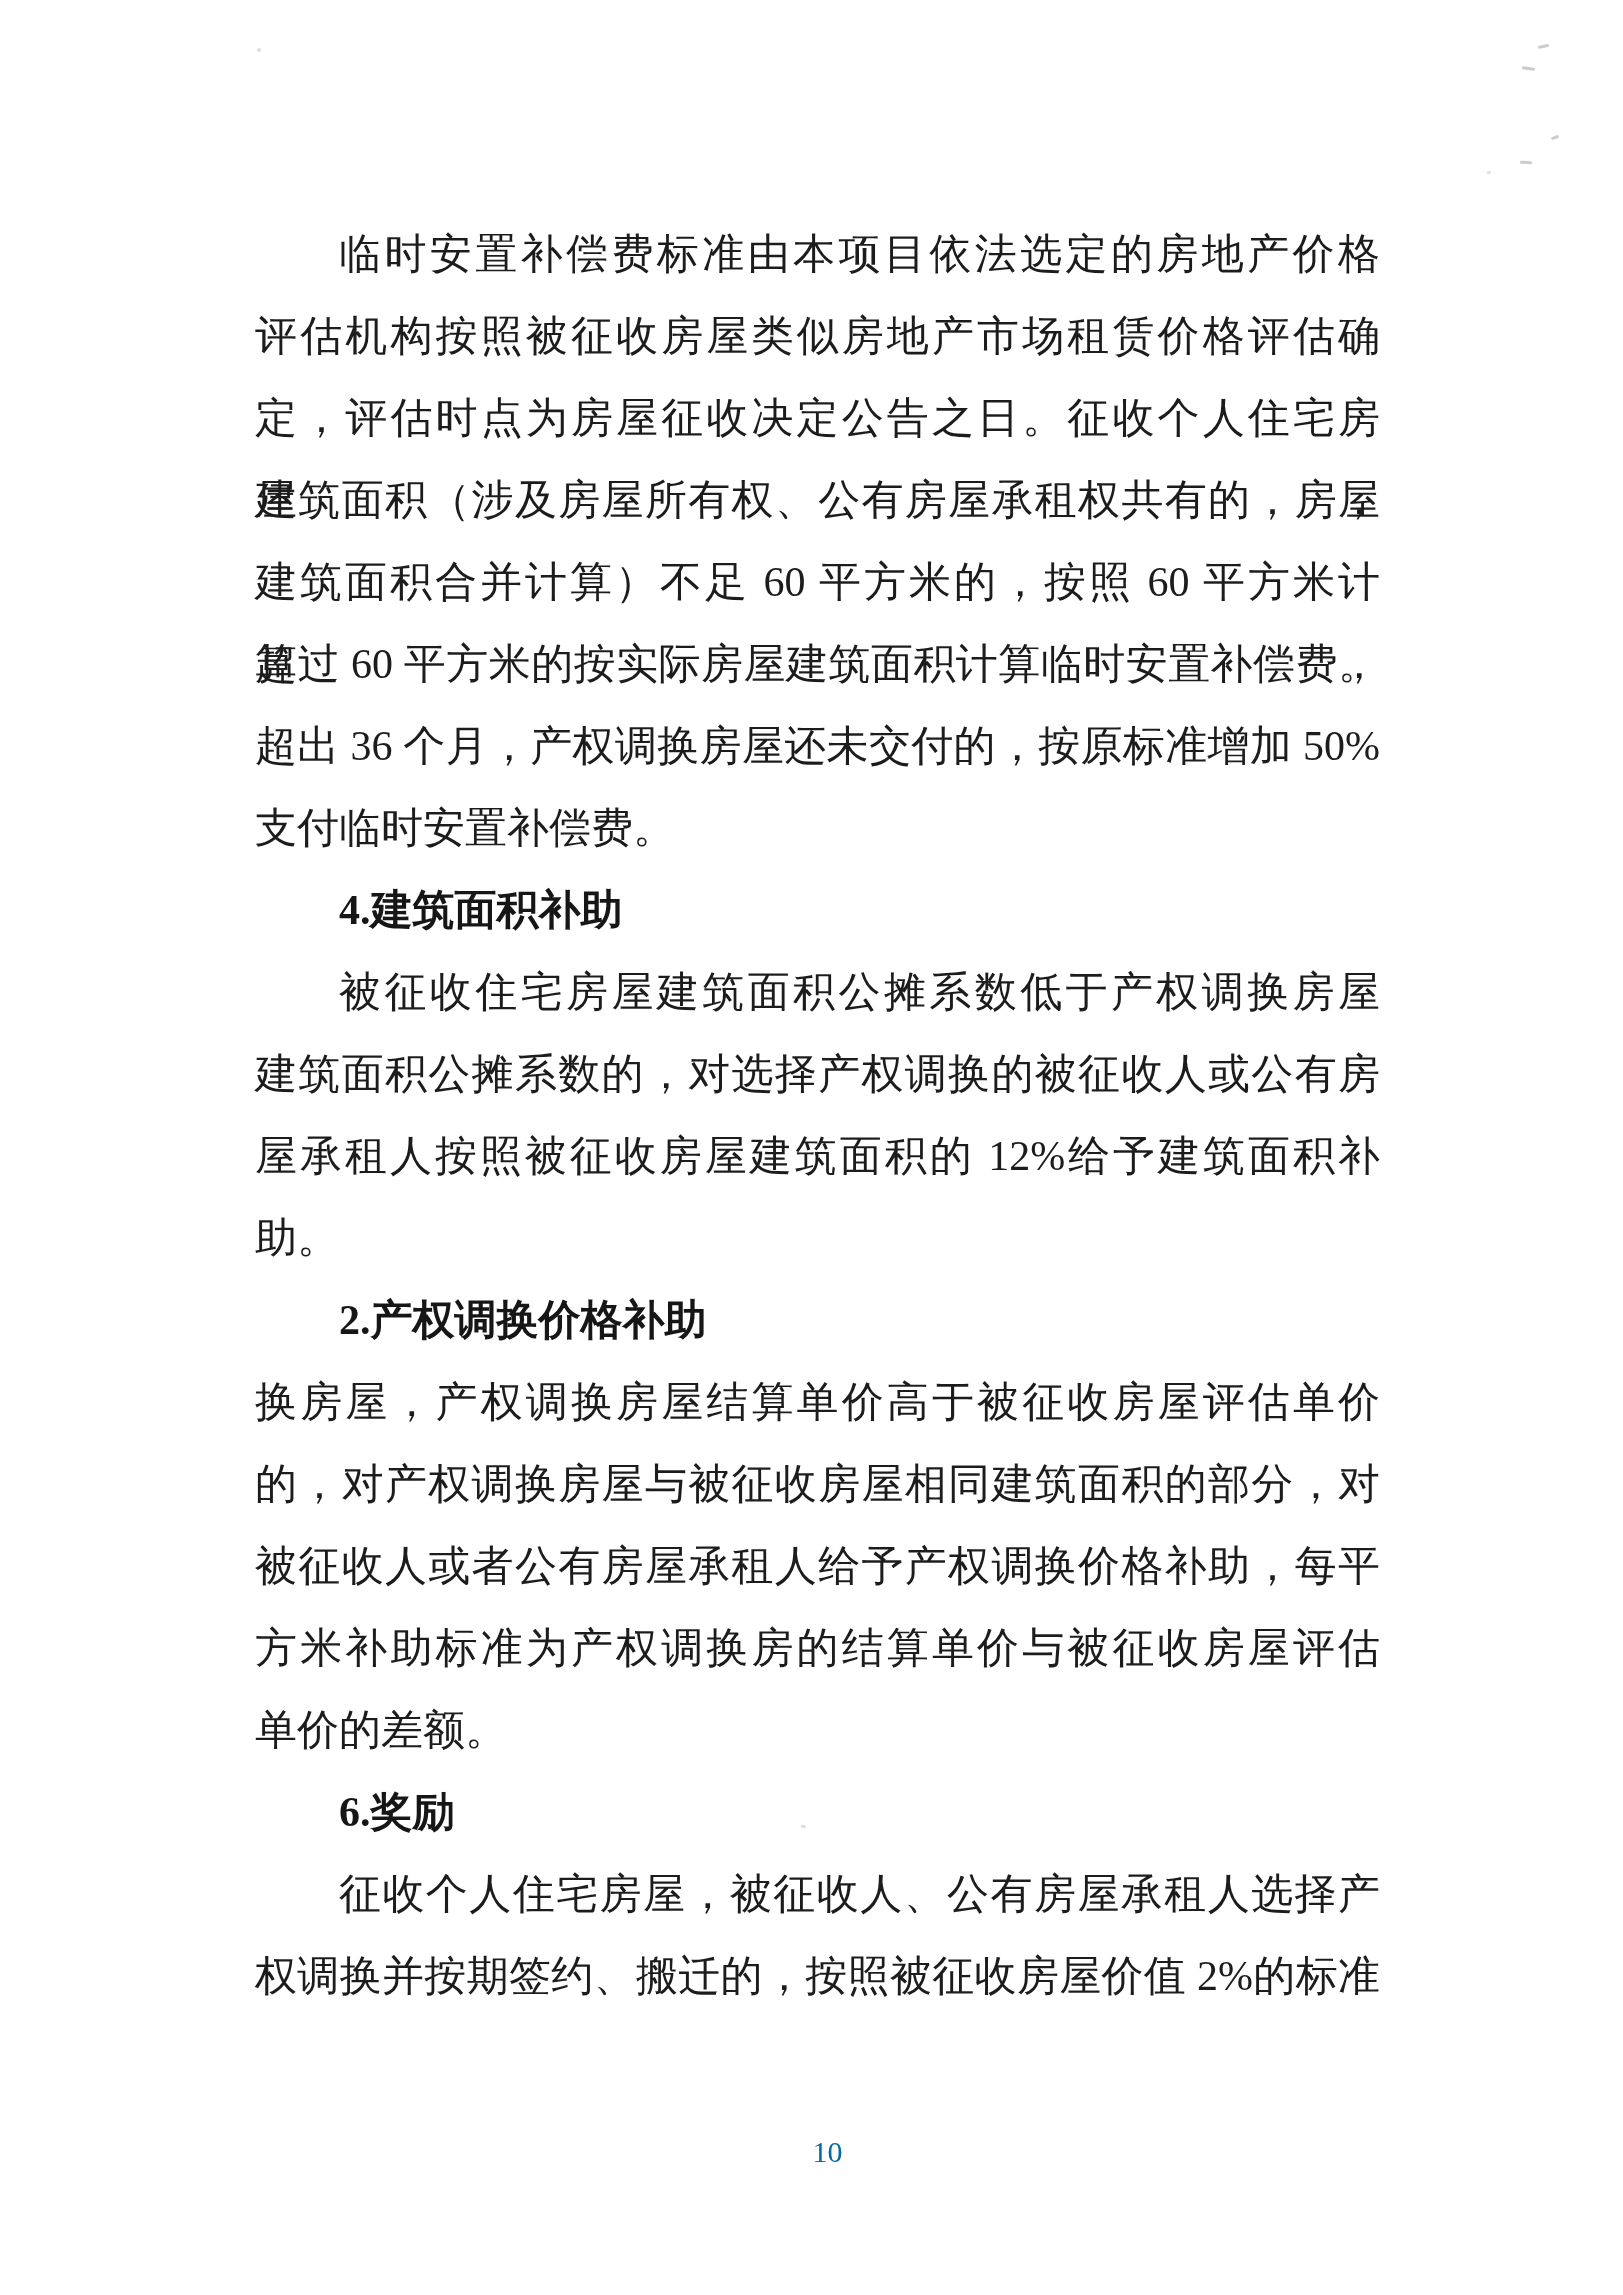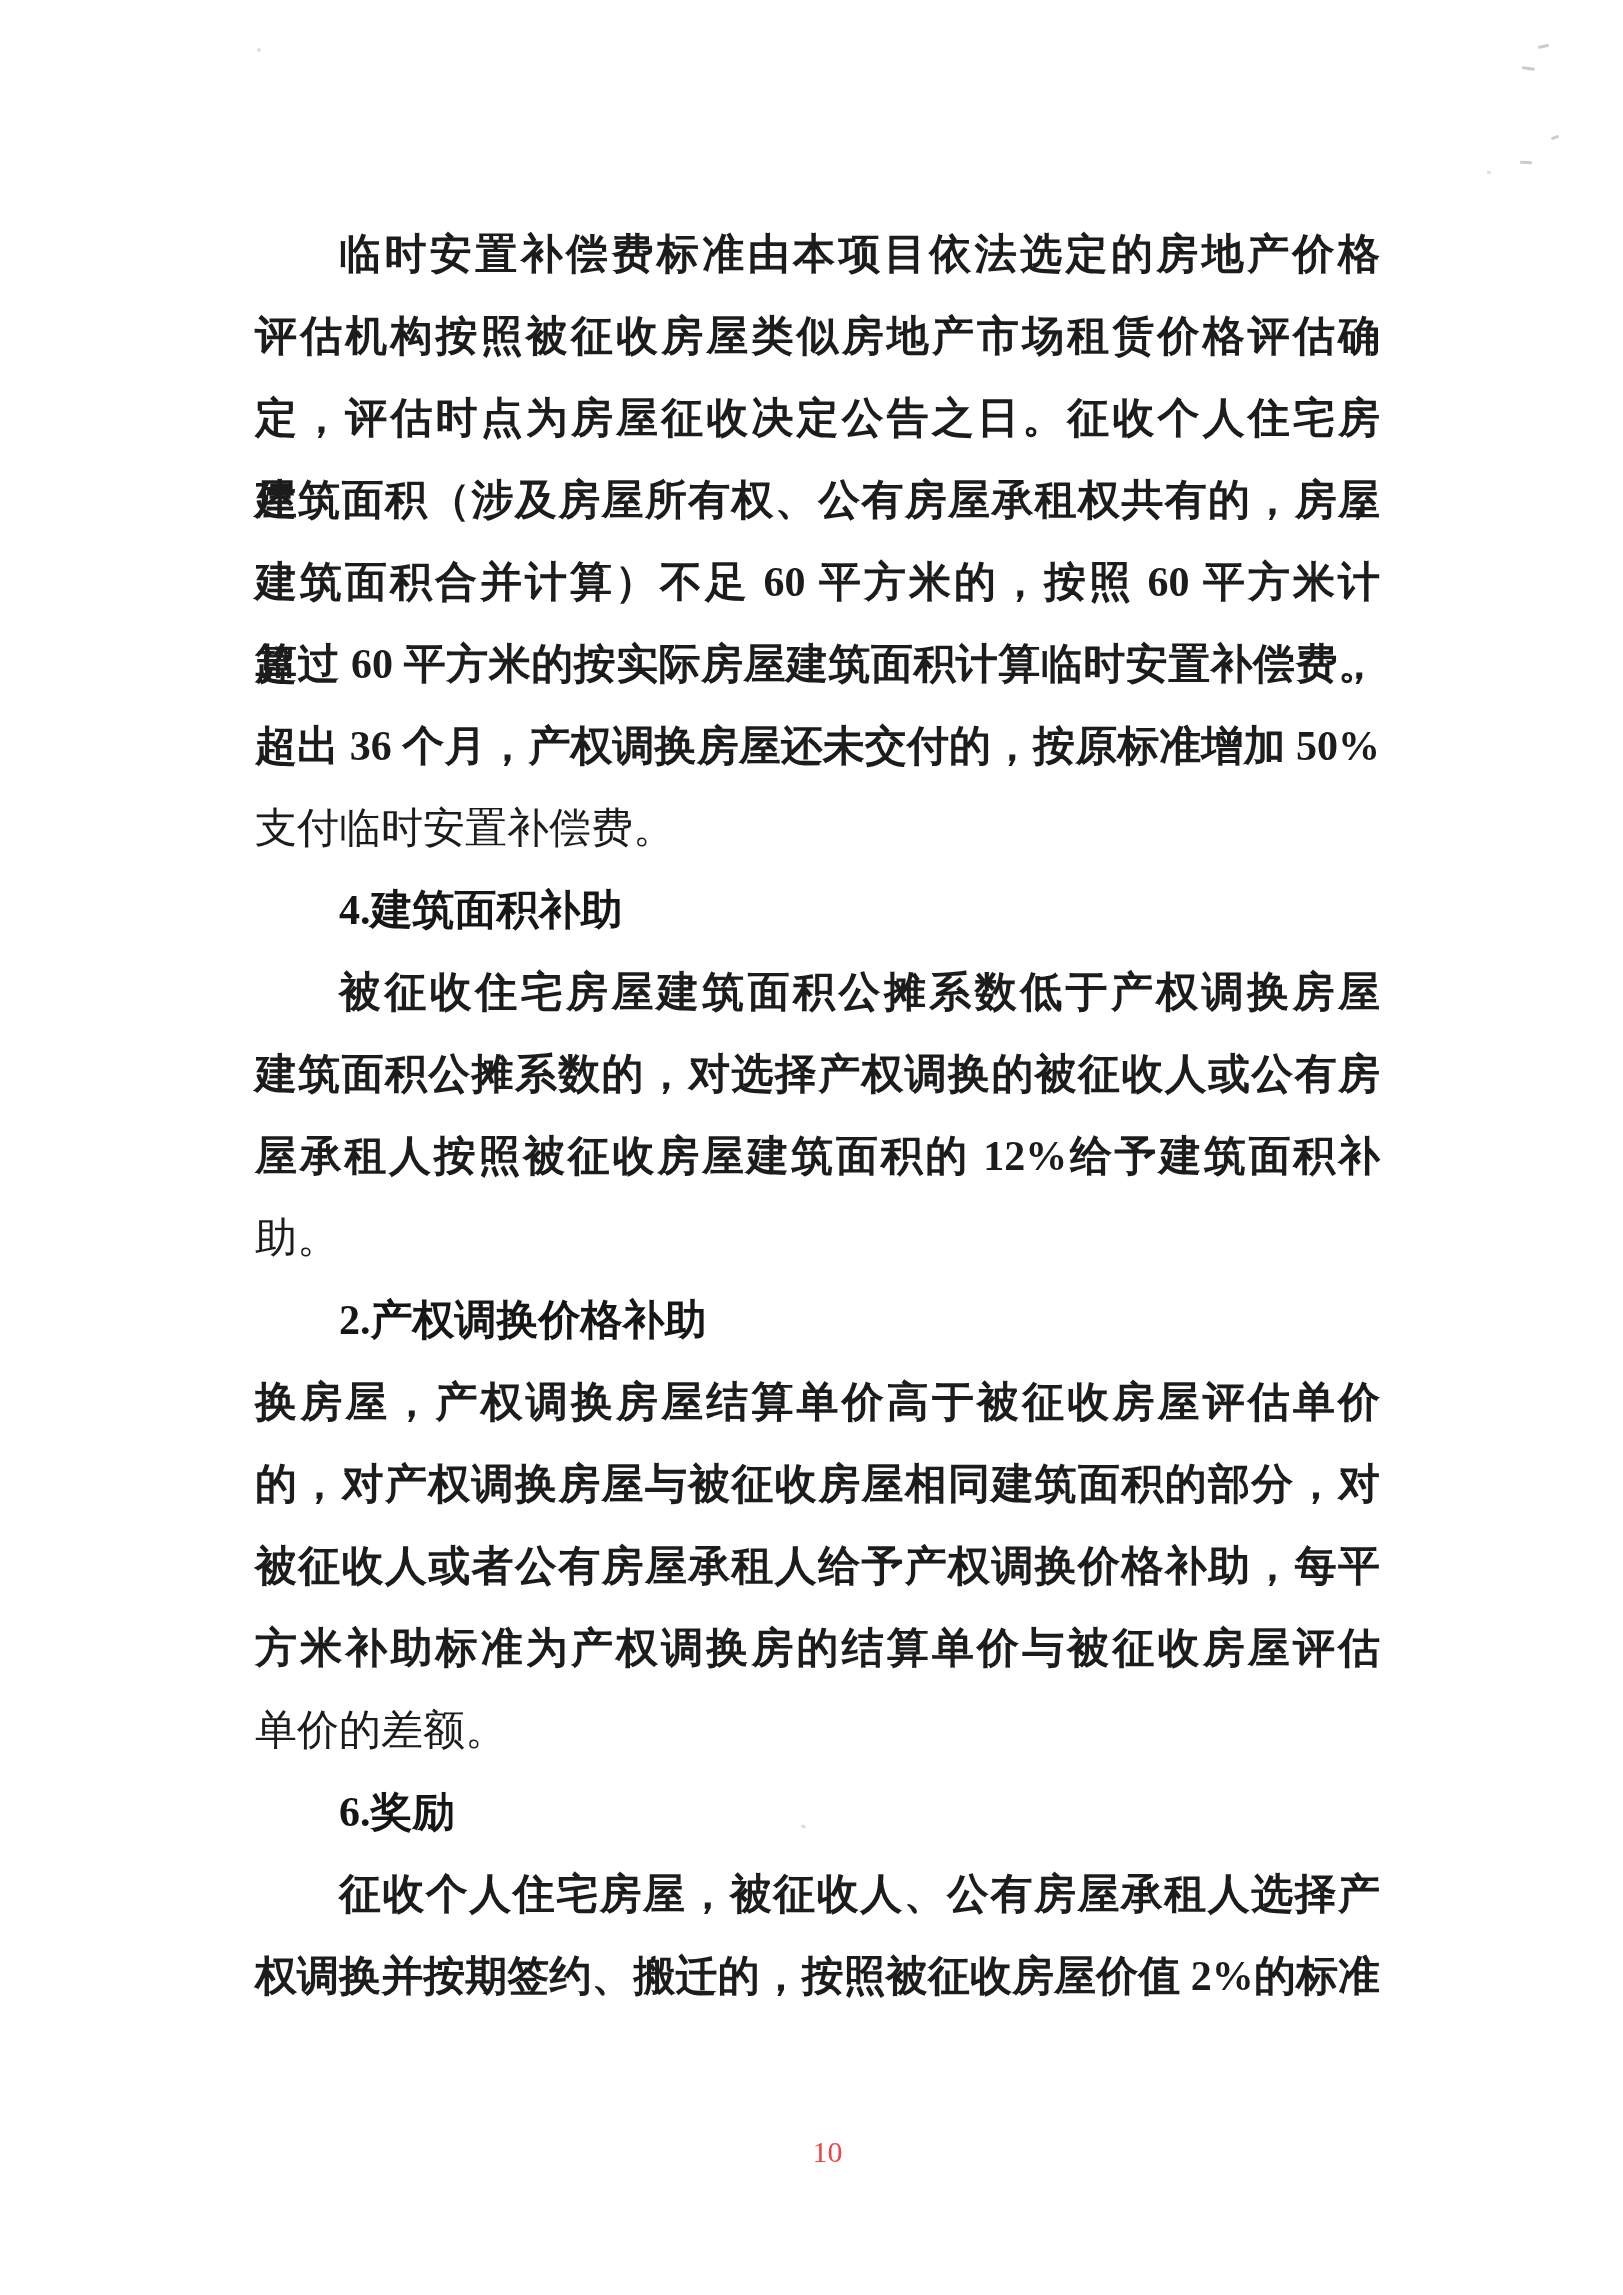--- a/index.html
+++ b/index.html
@@ -26,37 +26,36 @@
     line-height: 82px;
     font-size: 42px;
     color: #1c1c1c;
     text-align: left;
     letter-spacing: 0;
   }
   .line.fill {
     text-align: justify;
     text-justify: inter-character;
     text-align-last: justify;
-    font-weight: bold;
   }
   .line.indent {
     padding-left: 84px;
   }
   .line.head {
     font-weight: 700;
     color: #161616;
   }
   .page-number {
     position: absolute;
     left: 0;
     right: 0;
     top: 2135px;
     text-align: center;
     font-size: 30px;
-    color: #ef4444;
+    color: #0369a1;
     font-family: "Liberation Serif", "DejaVu Serif", serif;
     margin-left: 32px;
   }
   .speck {
     position: absolute;
     background: #8f8f8f;
     opacity: 0.45;
     border-radius: 1.3px;
   }
   .speck.s1 { left: 1538px; top: 45px;  width: 10.5px; height: 2.6px; transform: rotate(-12deg); }

